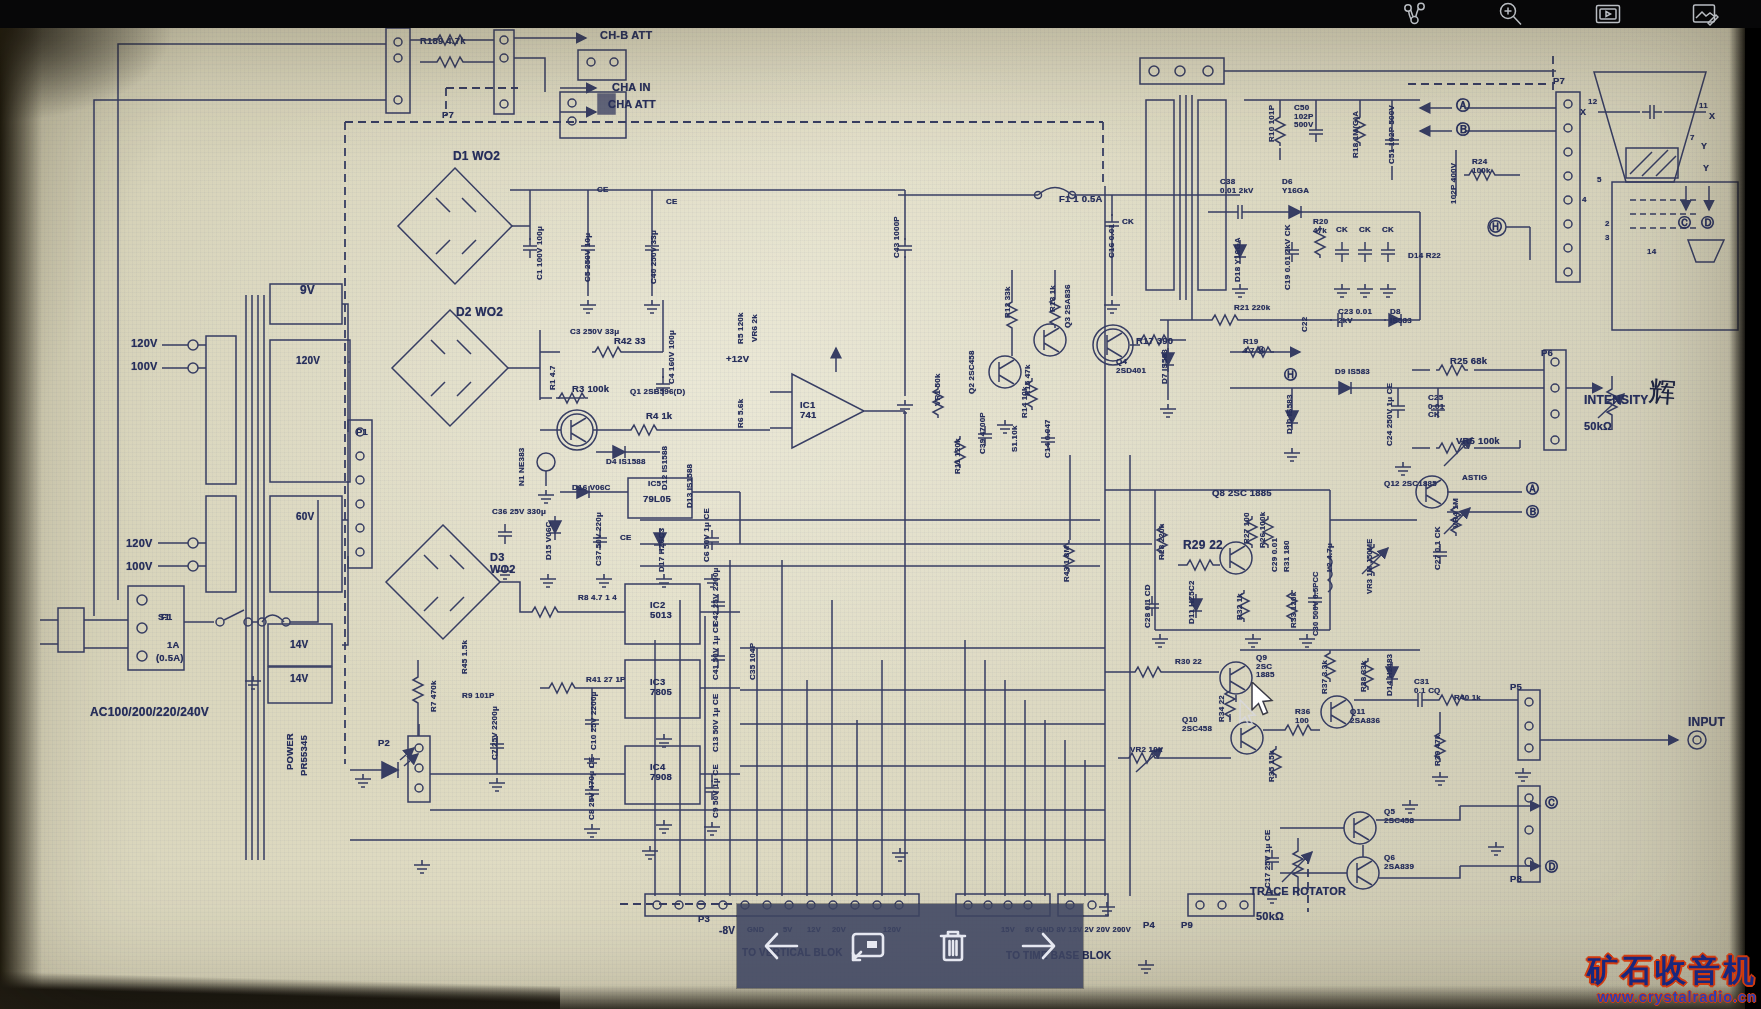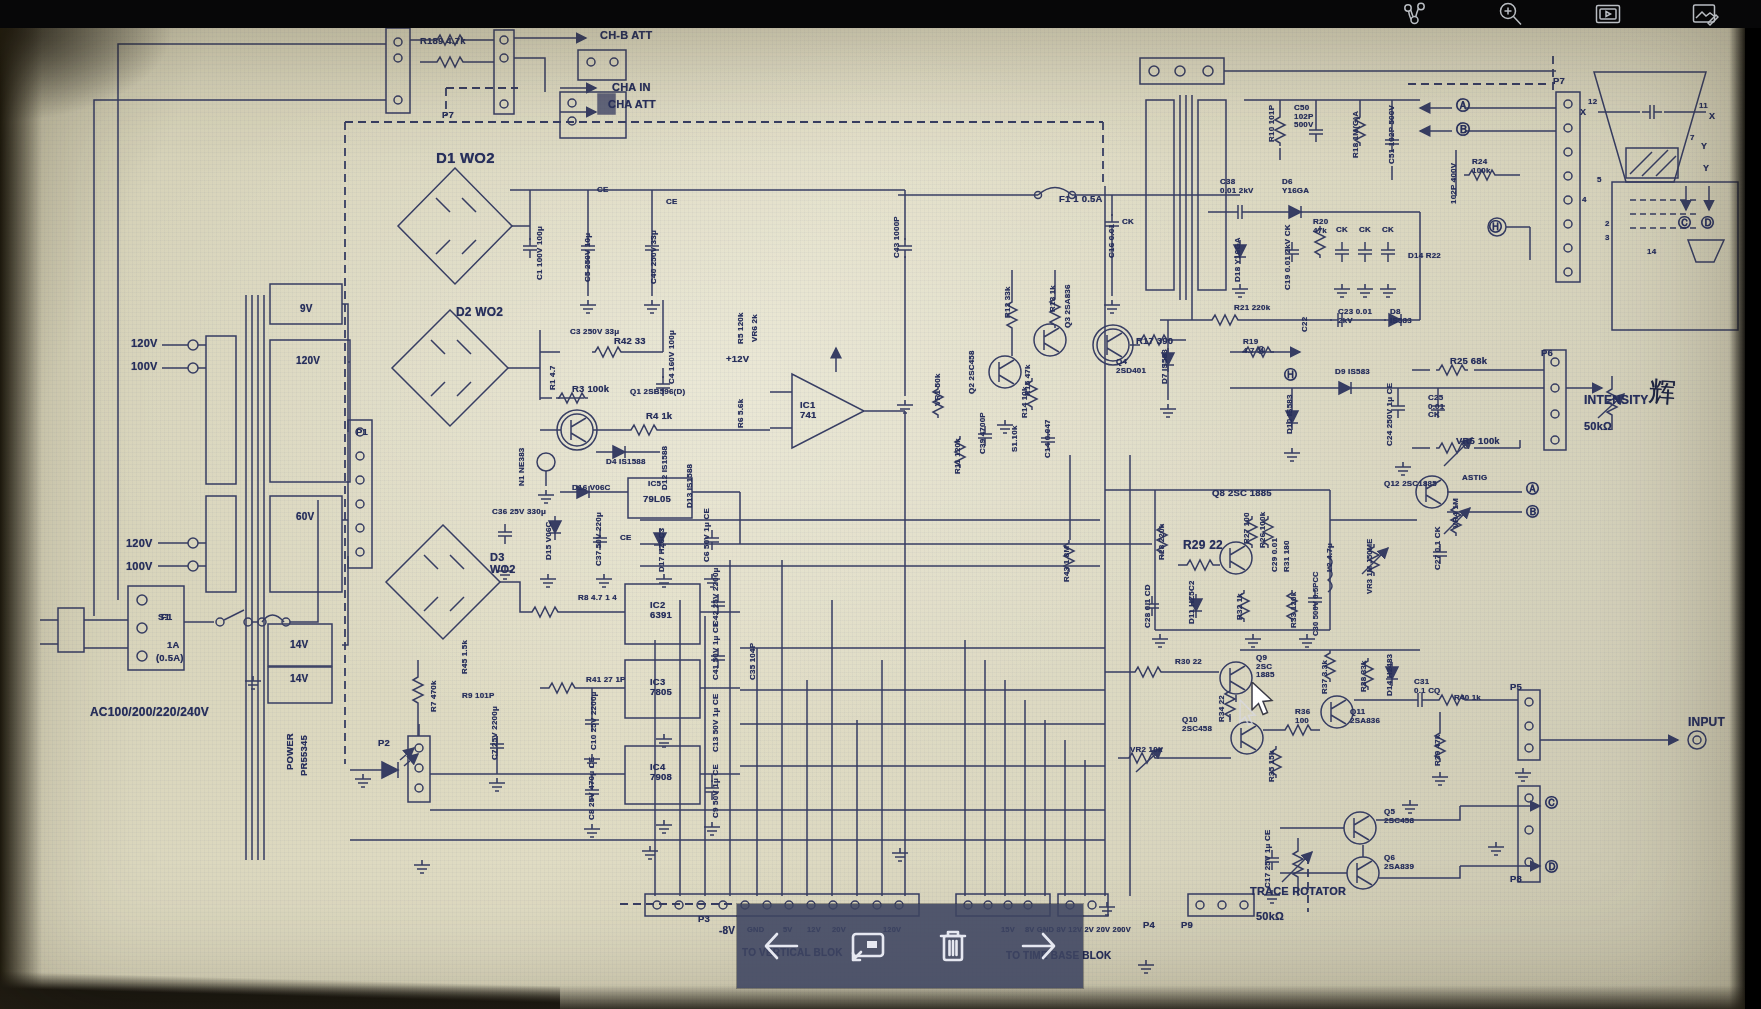--- a/index.html
+++ b/index.html
@@ -475,40 +475,40 @@
         <circle cx="1222" cy="905" r="4"></circle>
         <circle cx="1244" cy="905" r="4"></circle>
     </svg>
 
     <div id="labels">
         <span class="lbl" style="left: 420px; top: 36px;">R189 4.7k</span>
         <span class="lbl" style="left: 442px; top: 110px;">P7</span>
         <span class="lbl" style="left: 600px; top: 30px; font-size: 11px;">CH-B ATT</span>
         <span class="lbl" style="left: 612px; top: 82px; font-size: 11px;">CHA IN</span>
         <span class="lbl" style="left: 608px; top: 99px; font-size: 11px;">CHA ATT</span>
-        <span class="lbl" style="left: 300px; top: 304px; font-size: 10px;">9V</span>
+        <span class="lbl" style="left: 300px; top: 284px; font-size: 12px;">9V</span>
         <span class="lbl" style="left: 131px; top: 338px; font-size: 11px;">120V</span>
         <span class="lbl" style="left: 131px; top: 361px; font-size: 11px;">100V</span>
         <span class="lbl" style="left: 296px; top: 356px; font-size: 10px;">120V</span>
         <span class="lbl" style="left: 356px; top: 414px; margin-top: 13px;">P1</span>
         <span class="lbl" style="left: 296px; top: 512px; font-size: 10px;">60V</span>
         <span class="lbl" style="left: 126px; top: 538px; font-size: 11px;">120V</span>
         <span class="lbl" style="left: 126px; top: 561px; font-size: 11px;">100V</span>
         <span class="lbl" style="left: 290px; top: 640px; font-size: 10px;">14V</span>
         <span class="lbl" style="left: 290px; top: 674px; font-size: 10px;">14V</span>
         <span class="lbl" style="left: 130px; top: 612px; padding-left: 28px;">S1</span>
         <span class="lbl" style="left: 161px; top: 612px;">F1</span>
         <span class="lbl" style="left: 167px; top: 640px;">1A</span>
         <span class="lbl" style="left: 156px; top: 653px;">(0.5A)</span>
         <span class="lbl" style="left: 90px; top: 706px; font-size: 12px;">AC100/200/220/240V</span>
         <span class="lbl" style="left: 285px; top: 770px; transform: rotate(-90deg);">POWER</span>
         <span class="lbl" style="left: 299px; top: 776px; transform: rotate(-90deg);">PR55345</span>
         <span class="lbl" style="left: 378px; top: 738px;">P2</span>
         <span class="lbl" style="left: 430px; top: 712px; font-size: 8px; transform: rotate(-90deg);">R7 470k</span>
-        <span class="lbl" style="left: 436px; top: 150px; font-size: 15px;">D1 WO2</span>
+        <span class="lbl" style="left: 453px; top: 150px; font-size: 12px;">D1 WO2</span>
         <span class="lbl" style="left: 536px; top: 280px; font-size: 8px; transform: rotate(-90deg);">C1 100V 100μ</span>
         <span class="lbl" style="left: 584px; top: 282px; font-size: 8px; transform: rotate(-90deg);">C5 250V 10μ</span>
         <span class="lbl" style="left: 597px; top: 186px; font-size: 8px;">CE</span>
         <span class="lbl" style="left: 650px; top: 284px; font-size: 8px; transform: rotate(-90deg);">C40 250V 33μ</span>
         <span class="lbl" style="left: 666px; top: 198px; font-size: 8px;">CE</span>
         <span class="lbl" style="left: 456px; top: 306px; font-size: 12px;">D2 WO2</span>
         <span class="lbl" style="left: 614px; top: 336px;">R42 33</span>
         <span class="lbl" style="left: 570px; top: 328px; font-size: 8px;">C3 250V 33μ</span>
         <span class="lbl" style="left: 668px; top: 384px; font-size: 8px; transform: rotate(-90deg);">C4 160V 100μ</span>
         <span class="lbl" style="left: 549px; top: 390px; font-size: 8px; transform: rotate(-90deg);">R1 4.7</span>
@@ -531,21 +531,21 @@
         <span class="lbl" style="left: 595px; top: 566px; font-size: 8px; transform: rotate(-90deg);">C37 50V 220μ</span>
         <span class="lbl" style="left: 620px; top: 534px; font-size: 8px;">CE</span>
         <span class="lbl" style="left: 648px; top: 480px; font-size: 8px;">IC5</span>
         <span class="lbl" style="left: 643px; top: 494px;">79L05</span>
         <span class="lbl" style="left: 658px; top: 572px; font-size: 8px; transform: rotate(-90deg);">D17 HZ6C3</span>
         <span class="lbl" style="left: 703px; top: 562px; font-size: 8px; transform: rotate(-90deg);">C6 50V 1μ CE</span>
         <span class="lbl" style="left: 490px; top: 552px; font-size: 11px;">D3
 WO2</span>
         <span class="lbl" style="left: 578px; top: 594px; font-size: 8px;">R8 4.7 1 4</span>
         <span class="lbl" style="left: 650px; top: 600px;">IC2
-6391</span>
+5013</span>
         <span class="lbl" style="left: 712px; top: 626px; font-size: 8px; transform: rotate(-90deg);">C42 25V 2200μ</span>
         <span class="lbl" style="left: 712px; top: 680px; font-size: 8px; transform: rotate(-90deg);">C41 50V 1μ CE</span>
         <span class="lbl" style="left: 586px; top: 676px; font-size: 8px;">R41 27 1P</span>
         <span class="lbl" style="left: 650px; top: 677px;">IC3
 7805</span>
         <span class="lbl" style="left: 590px; top: 750px; font-size: 8px; transform: rotate(-90deg);">C10 25V 2200μ</span>
         <span class="lbl" style="left: 712px; top: 752px; font-size: 8px; transform: rotate(-90deg);">C13 50V 1μ CE</span>
         <span class="lbl" style="left: 462px; top: 692px; font-size: 8px;">R9 101P</span>
         <span class="lbl" style="left: 491px; top: 760px; font-size: 8px; transform: rotate(-90deg);">C7 25V 2200μ</span>
         <span class="lbl" style="left: 650px; top: 762px;">IC4
@@ -729,20 +729,24 @@
           <path d="M18.5,17 V31 M22,17 V31 M25.5,17 V31"></path>
         </svg>
     </button>
     <button class="vt-btn">
       <svg viewBox="0 0 44 44">
           <path d="M6,22 H36 M26,10 L37,22 L26,34"></path>
         </svg>
     </button>
   </div>
 
+  <div class="wm">
+    <div class="wm-title">矿石收音机</div>
+    <div class="wm-url">www.crystalradio.cn</div>
+  </div>
 
   <div class="cursor">
     <svg width="42" height="46" viewBox="0 0 42 46">
       <path d="M14,0 L14,28 L20.5,21.5 L25,32.5 L29.5,30.5 L25,19.5 L34,18.5 Z" fill="#fff" stroke="#3a3a46" stroke-width="1.5"></path>
       <path d="M2,18 L2,40 L7,35 L10.5,43 L14,41.5 L10.5,33.5 L17,33 Z" fill="none" stroke="#d8d8de" stroke-width="1.6" opacity="0.8"></path>
     </svg>
   </div>
 
 </div>
 

